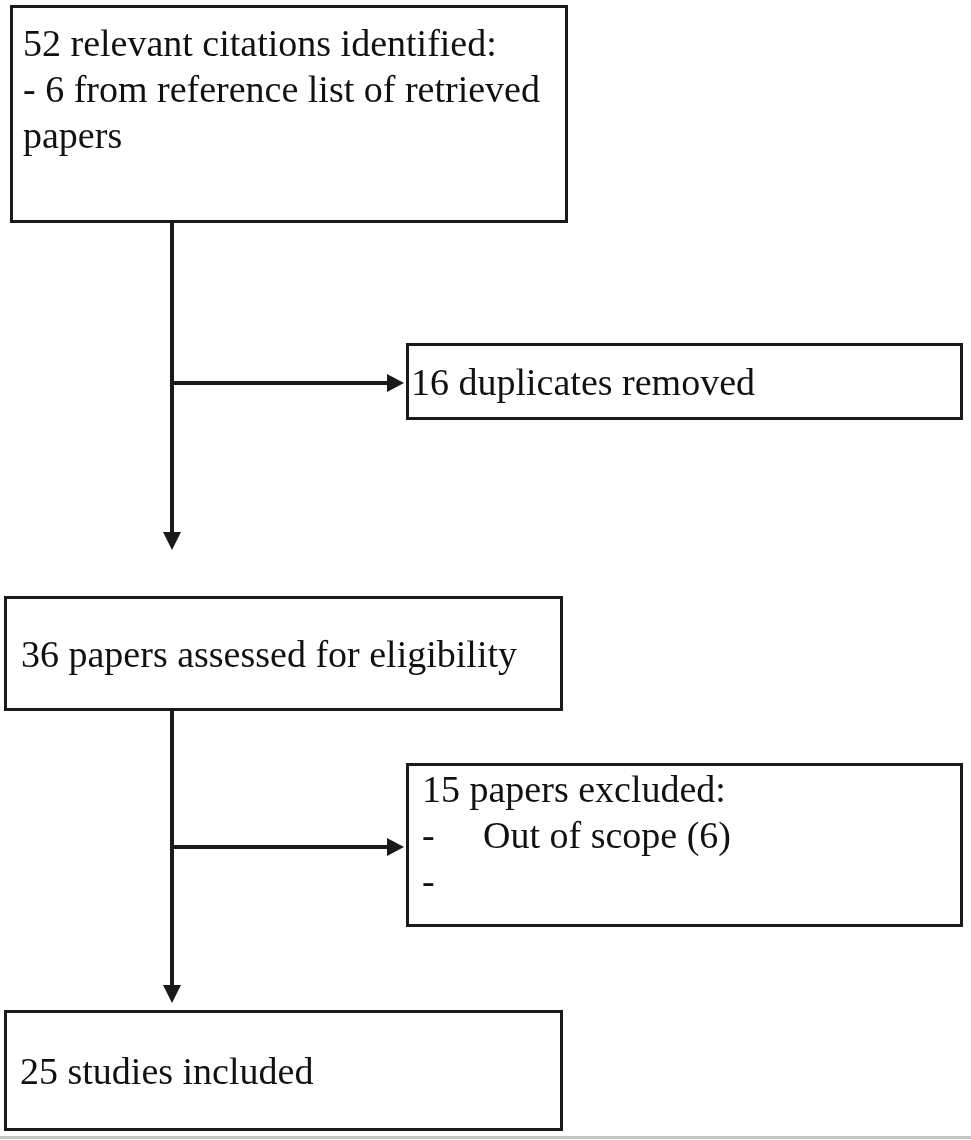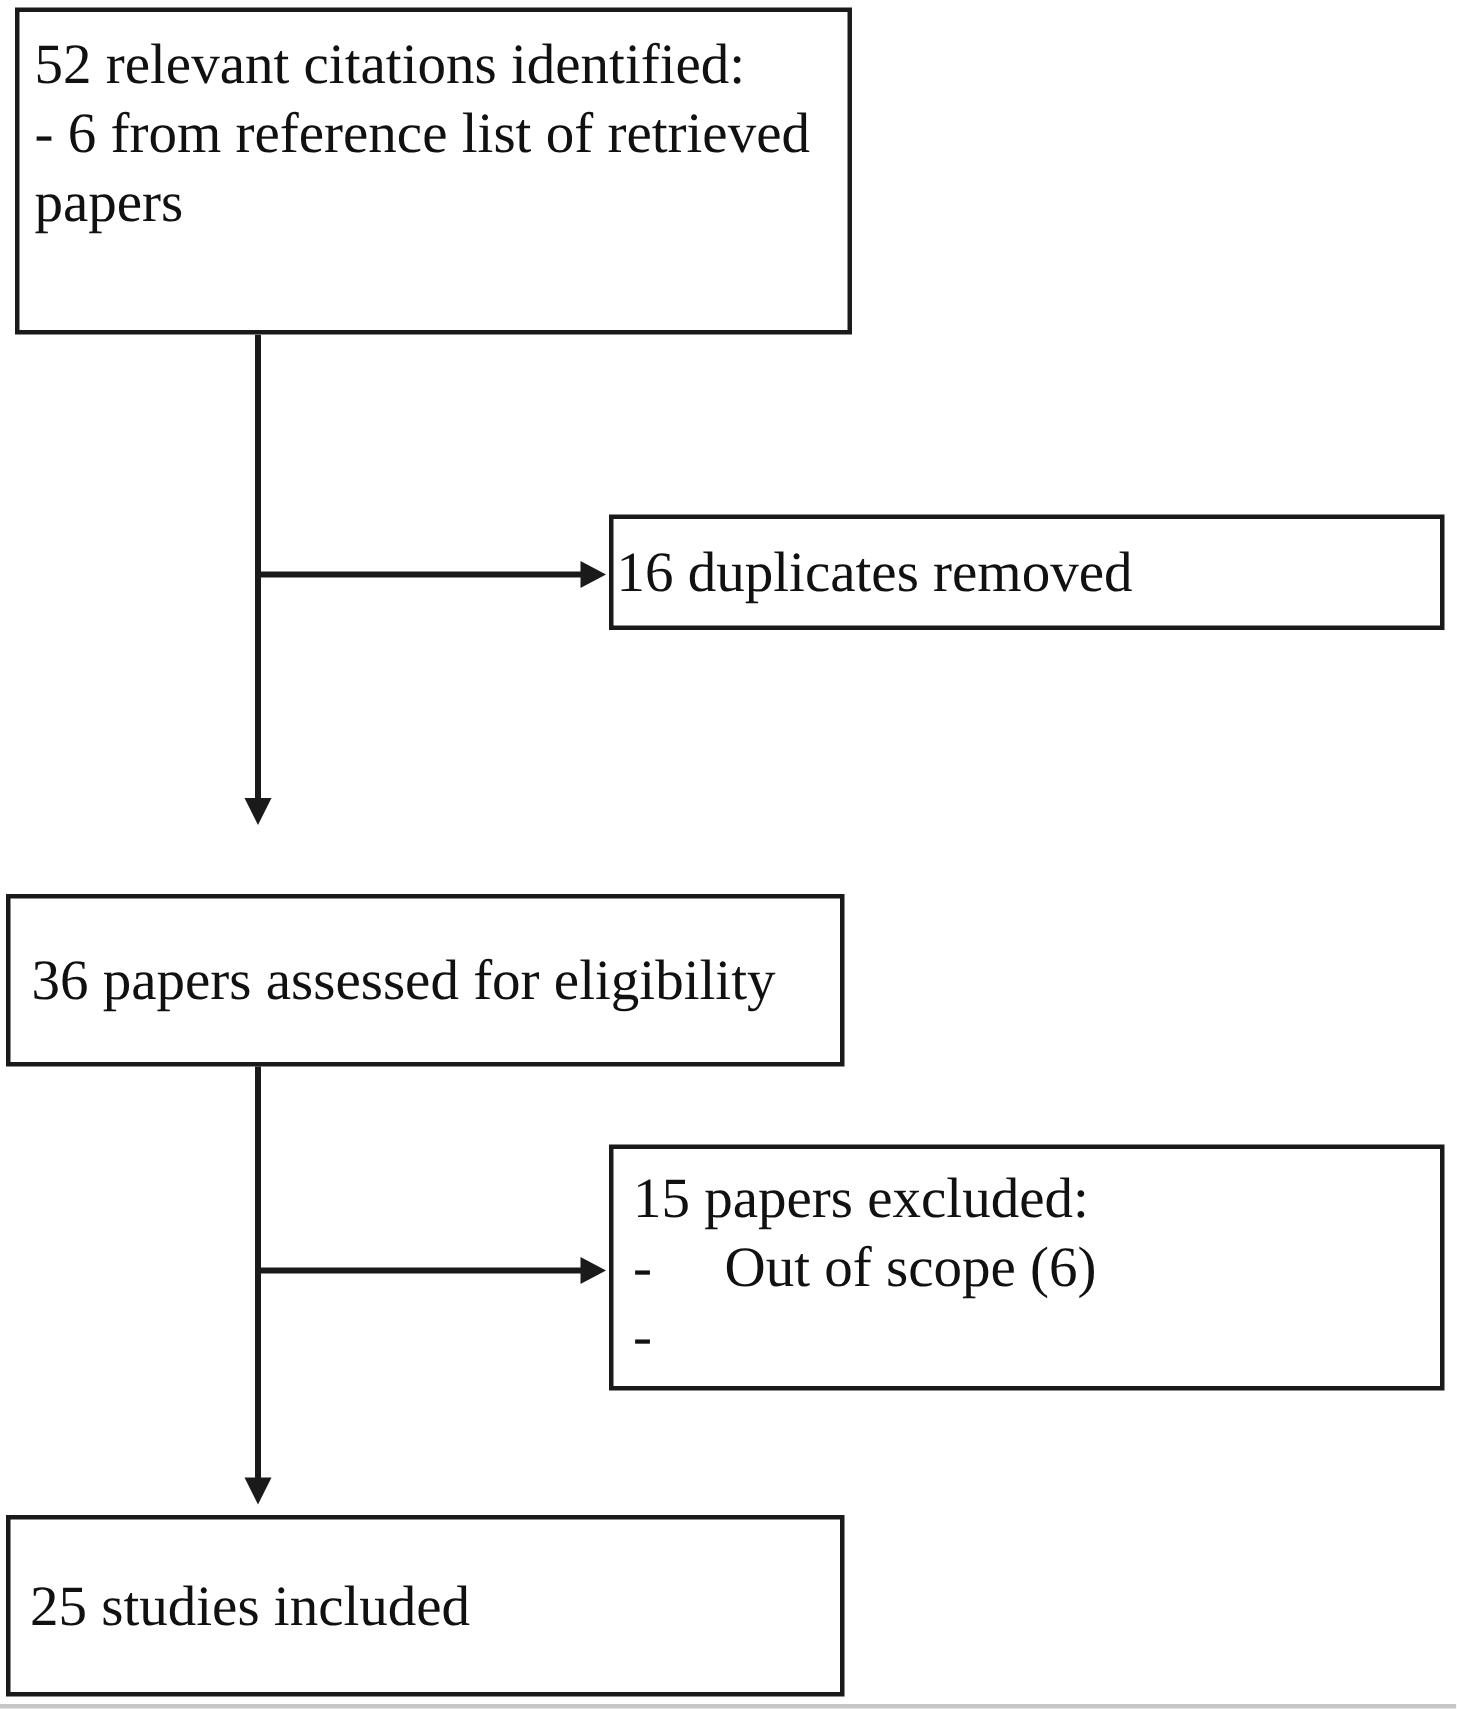--- a/index.html
+++ b/index.html
@@ -35,21 +35,21 @@
     padding-left: 2px;
   }
   .box-assessed {
     left: 4px; top: 561px; width: 559px; height: 115px;
     display: flex; align-items: center;
     padding-left: 14px;
     margin-top: 35px;
   }
   .box-excluded {
     left: 406px; top: 763px; width: 557px; height: 164px;
-    padding: 10px 8px 0 13px;
+    padding: 0 8px 0 13px;
   }
   .box-included {
     left: 4px; top: 1010px; width: 559px; height: 121px;
     display: flex; align-items: center;
     padding-left: 13px;
   }
   .bullet-row {
     display: flex;
   }
   .bullet-dash {

